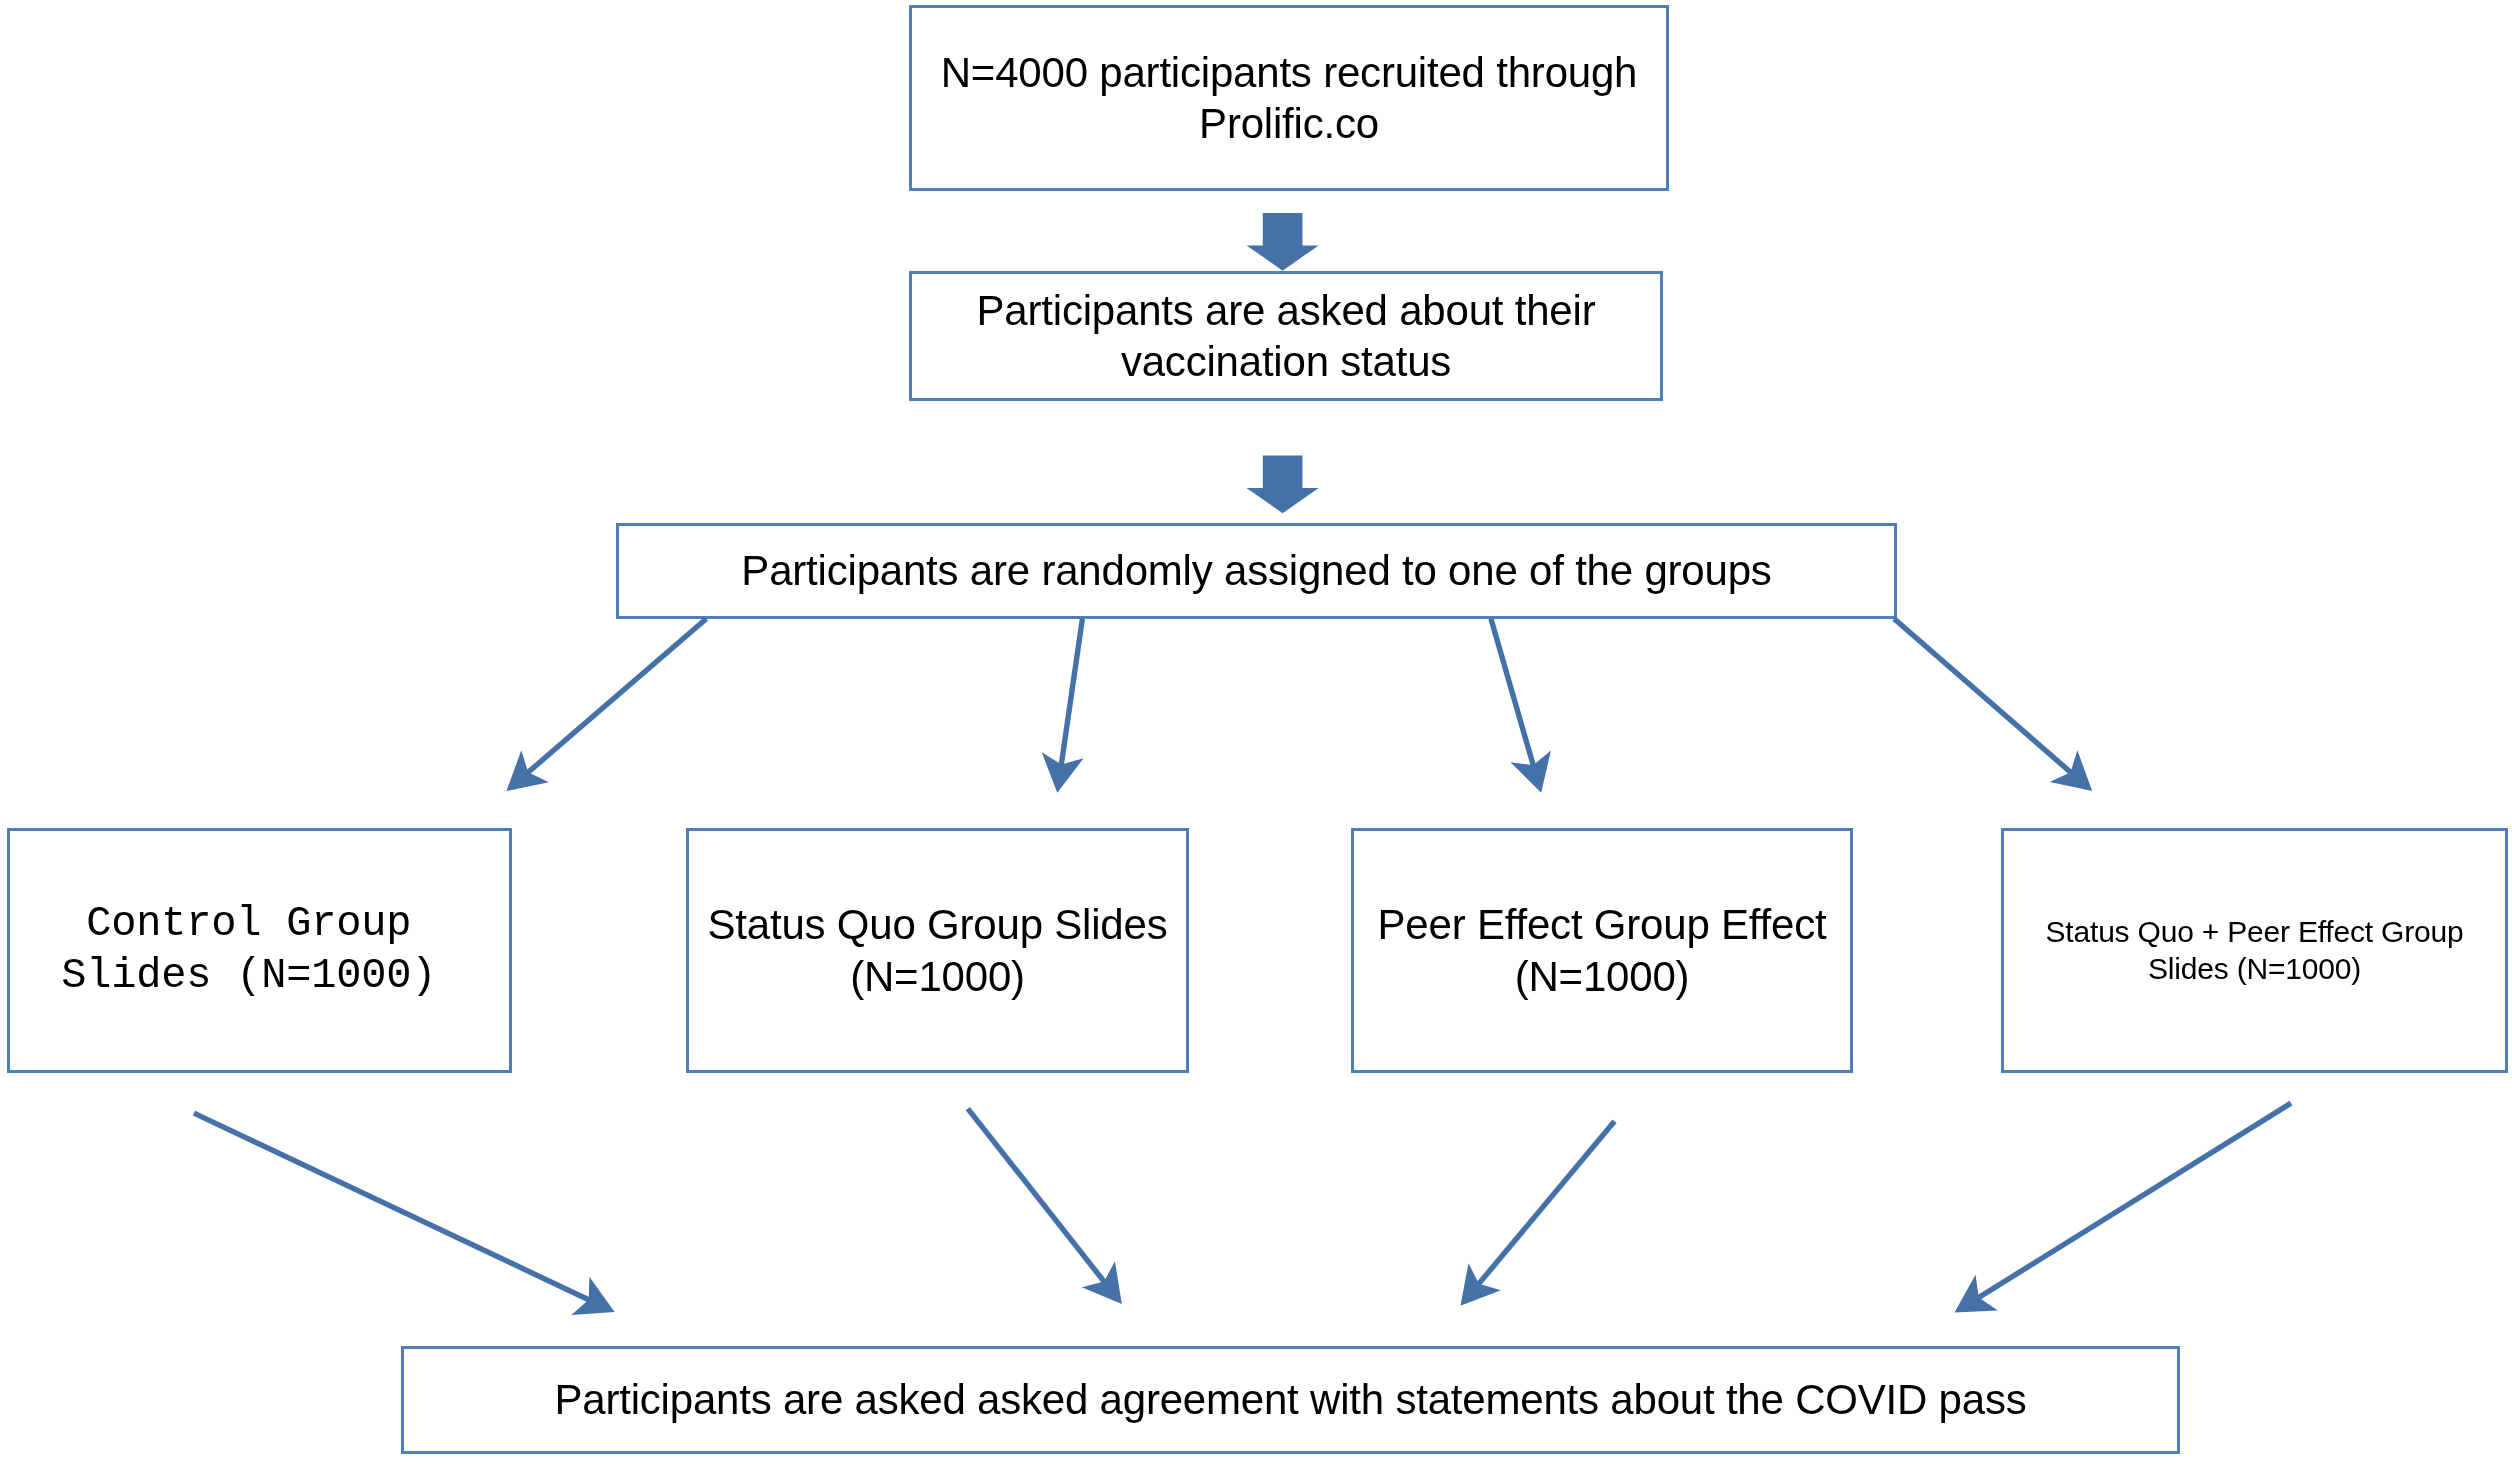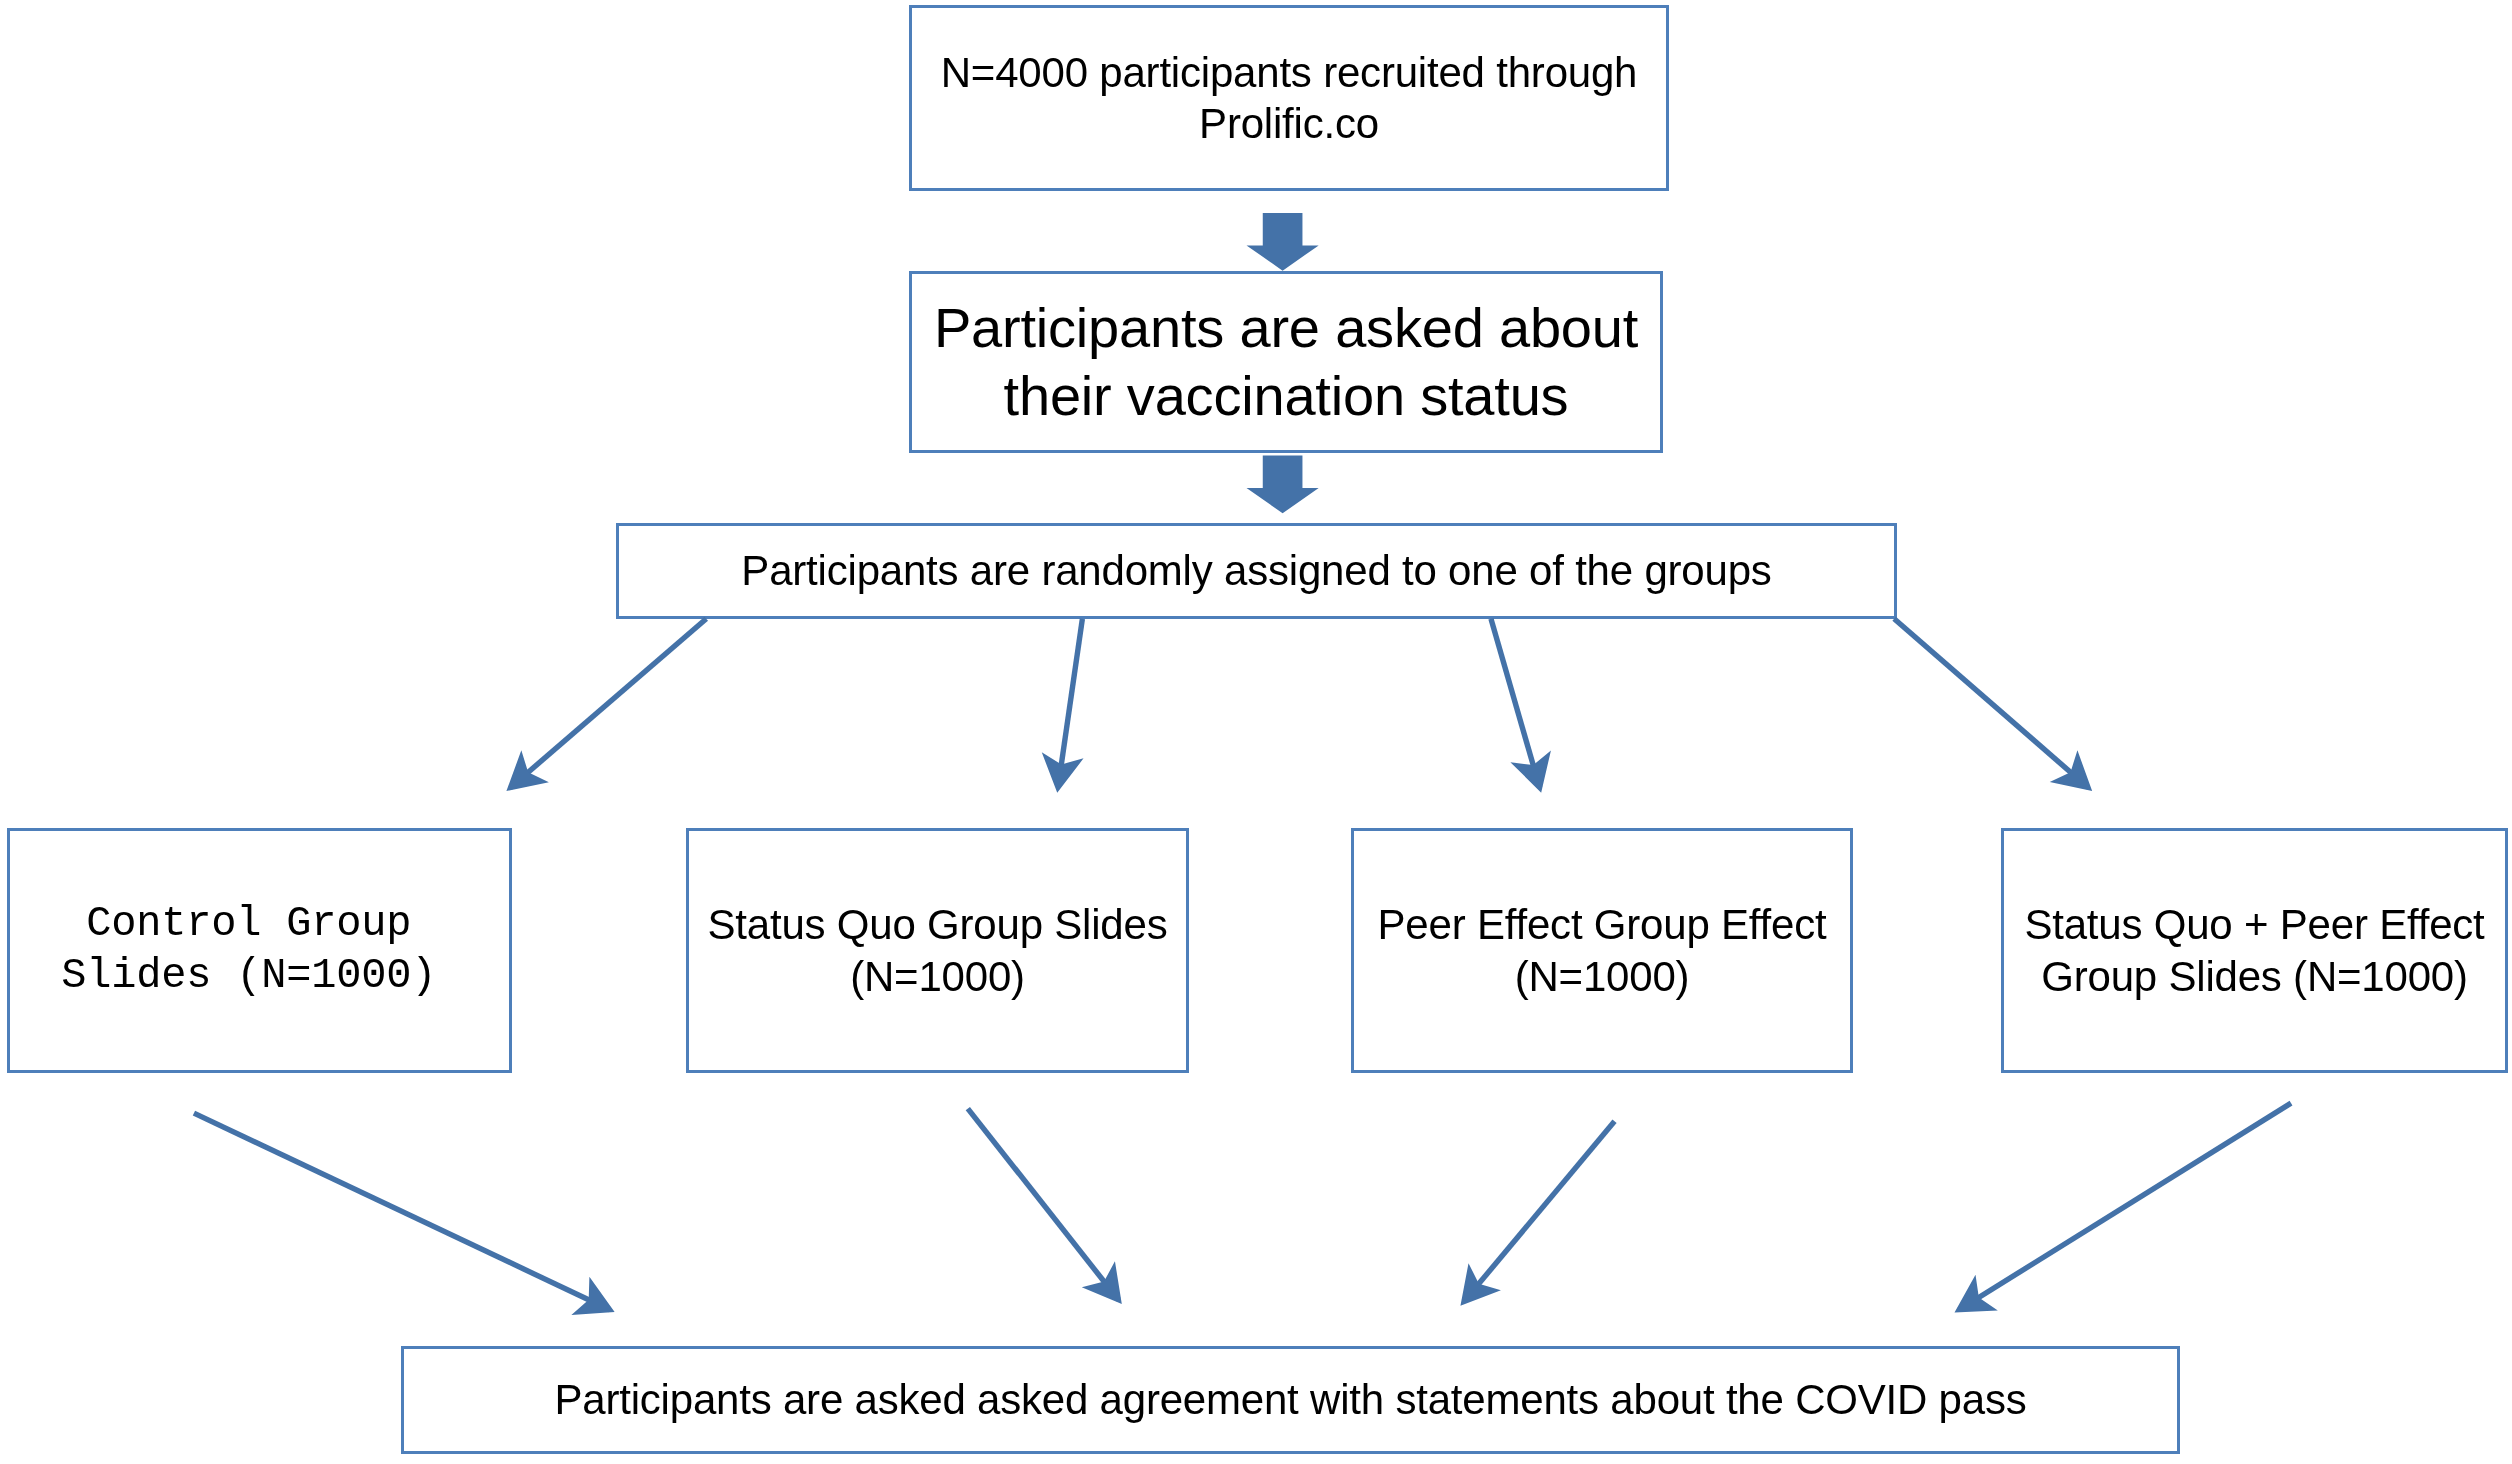--- a/index.html
+++ b/index.html
@@ -29,26 +29,26 @@
     font-weight: 400;
     letter-spacing: -0.2px;
   }
   .node span {
     display: block;
     padding: 0 9px;
   }
 
   
   #node-recruited  { left: 909px; top: 5.4px;    width: 760px;  height: 186px; font-size: 42px; }
-  #node-vaxstatus  { left: 909px; top: 271px;  width: 754px;  height: 182px; font-size: 56px; text-align: center; }
+  #node-vaxstatus  { left: 909px; top: 271px;  width: 754px;  height: 130px; font-size: 42px; text-align: center; }
   #node-assigned   { left: 616px;  top: 523px;  width: 1281px; height: 96px; font-size: 42px; }
   #node-control    { left: 7.2px;    top: 828px;  width: 505px;  height: 245px; font-size: 42px; font-family: Liberation Mono, monospace; }
   #node-statusquo  { left: 686px;  top: 828px;  width: 503px;  height: 245px; font-size: 42px; }
   #node-peereffect { left: 1351px; top: 828px;  width: 502px;  height: 245px; font-size: 42px; }
-  #node-combo      { left: 2001px; top: 828px;  width: 507px;  height: 245px; font-size: 42px; }
+  #node-combo      { left: 2001px; top: 828px;  width: 507px;  height: 245px; font-size: 30px; }
   #node-agreement  { left: 401px;  top: 1346px; width: 1779px; height: 108px; font-size: 42px; }
 
   #node-control span { padding-right: 31px; }
 
   svg.overlay {
     position: absolute;
     left: 0;
     top: 0;
     width: 2512px;
     height: 1464px;

